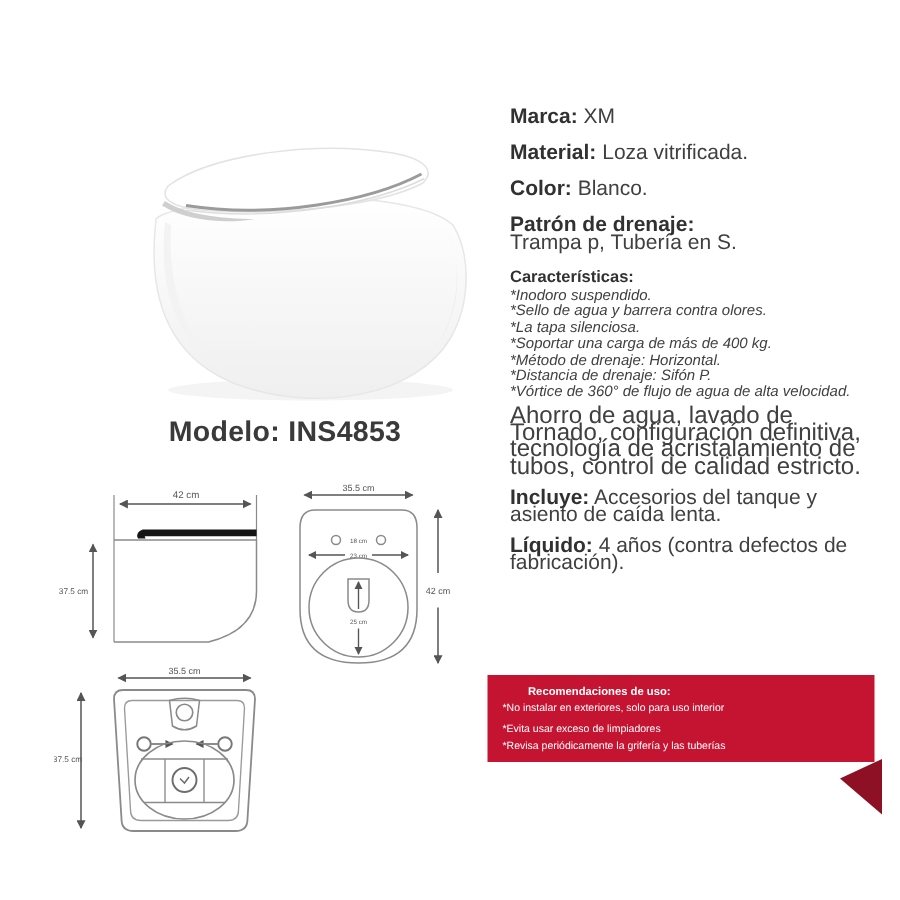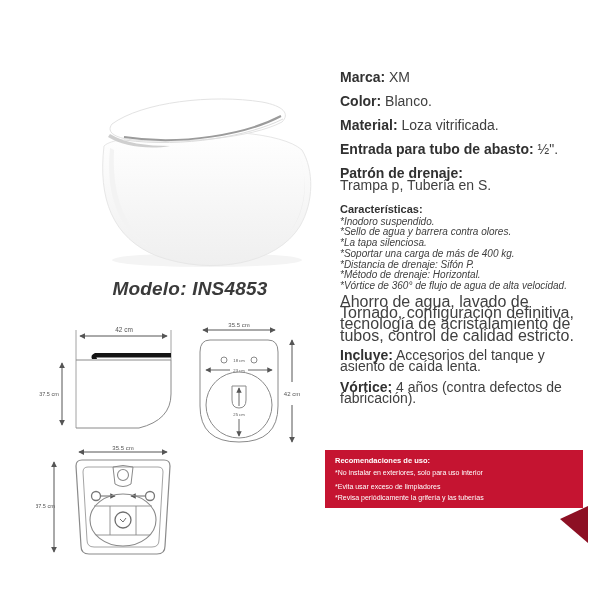--- a/index.html
+++ b/index.html
@@ -2,42 +2,42 @@
 <html><head>
 <meta charset="utf-8">
 <style>
   html,body{margin:0;padding:0;background:#fff;}
   .canvas{position:relative;width:600px;height:600px;background:#fff;overflow:hidden;
           font-family:"Liberation Sans",sans-serif;color:#404040;}
 
   
   .photo{position:absolute;left:62px;top:58px;width:256px;height:212px;}
   .model-title{position:absolute;left:0;top:278px;width:380px;text-align:center;
-               font-size:19px;font-weight:600;color:#3a3a3a;letter-spacing:.2px;font-style:italic;}
+               font-size:19px;font-weight:600;color:#3a3a3a;letter-spacing:.2px;}
 
   .diag{position:absolute;}
   .diag-side{left:38px;top:316px;width:145px;height:130px;}
   .diag-top{left:186px;top:320px;width:118px;height:132px;}
   .diag-bottom{left:36px;top:444px;width:150px;height:118px;}
   svg text{font-family:"Liberation Sans",sans-serif;fill:#555;}
 
   
   .specs{position:absolute;left:340px;top:72px;width:252px;}
   .row{margin:0 0 12.5px;font-size:14px;line-height:11.5px;}
   .row b,.features-h,.red-title{font-weight:700;color:#313131;}
   .block-val{display:block;}
   .features{margin:5px 0 4px;}
   .features-h{font-size:11px;line-height:11px;margin:0 0 2px;}
   .feat{font-size:10px;line-height:10.8px;font-style:italic;}
   .para{margin:0 0 9px;font-size:16px;line-height:11.2px;}
 
   
   .redbox{position:absolute;left:325px;top:450px;width:258px;box-sizing:border-box;
           padding:6px 10px;color:#fff;}
-  .red-title{font-size:7.5px;color:#fff;margin:0 0 4px;}
+  .red-title{font-size:7.5px;color:#fff;margin:0 17px 4px;}
   .red-item{font-size:7px;line-height:8px;}
   .red-item.gap-big{margin-top:6px;}
   .red-item.gap-sm{margin-top:3px;}
   .fold{position:absolute;left:556px;top:503px;width:34px;height:42px;}
 </style>
 </head>
 <body>
 
 <div class="canvas" style="background: rgb(255, 255, 255);">
 
@@ -128,59 +128,58 @@
     <circle cx="87" cy="76" r="8" fill="none" stroke="#6e6e6e" stroke-width="1.3"></circle>
     <path d="M84,75 l3,3 l3,-4" fill="none" stroke="#6e6e6e" stroke-width="1"></path>
   </svg>
 
   <div class="specs">
 
     <div>
 
         <p class="row"><b>Marca:</b> <span>XM</span></p>
 
+        <p class="row"><b>Material:</b> <span>Loza vitrificada.</span></p>
+
         <p class="row"><b>Color:</b> <span>Blanco.</span></p>
 
-        <p class="row"><b>Material:</b> <span>Loza vitrificada.</span></p>
-
-        <p class="row"><b>Entrada para tubo de abasto:</b> <span>½".</span></p>
 
       </div>
 
     <p class="row">
       <b>Patrón de drenaje:</b>
       <span class="block-val">Trampa p, Tubería en S.</span>
     </p>
 
     <div class="features">
       <div class="features-h">Características:</div>
       <div>
 
           <div class="feat">*Inodoro suspendido.</div>
 
           <div class="feat">*Sello de agua y barrera contra olores.</div>
 
           <div class="feat">*La tapa silenciosa.</div>
 
           <div class="feat">*Soportar una carga de más de 400 kg.</div>
 
+          <div class="feat">*Método de drenaje: Horizontal.</div>
+
           <div class="feat">*Distancia de drenaje: Sifón P.</div>
-
-          <div class="feat">*Método de drenaje: Horizontal.</div>
 
           <div class="feat">*Vórtice de 360° de flujo de agua de alta velocidad.</div>
         </div>
     </div>
 
 
     <p class="para">Ahorro de agua, lavado de Tornado, configuración definitiva, tecnología de acristalamiento de tubos, control de calidad estricto.</p>
 
     <p class="row" style="margin-bottom:9px"><b>Incluye:</b> <span>Accesorios del tanque y asiento de caída lenta.</span></p>
 
-    <p class="row"><b>Vórtice:</b> <span>4 años (contra defectos de fabricación).</span></p>
+    <p class="row"><b>Líquido:</b> <span>4 años (contra defectos de fabricación).</span></p>
   </div>
 
   <div class="redbox" style="background: rgb(197, 20, 49);">
     <div class="red-title">Recomendaciones de uso:</div>
     <div>
 
         <div class="red-item">*No instalar en exteriores, solo para uso interior</div>
 
         <div class="red-item gap-big">*Evita usar exceso de limpiadores</div>
 

